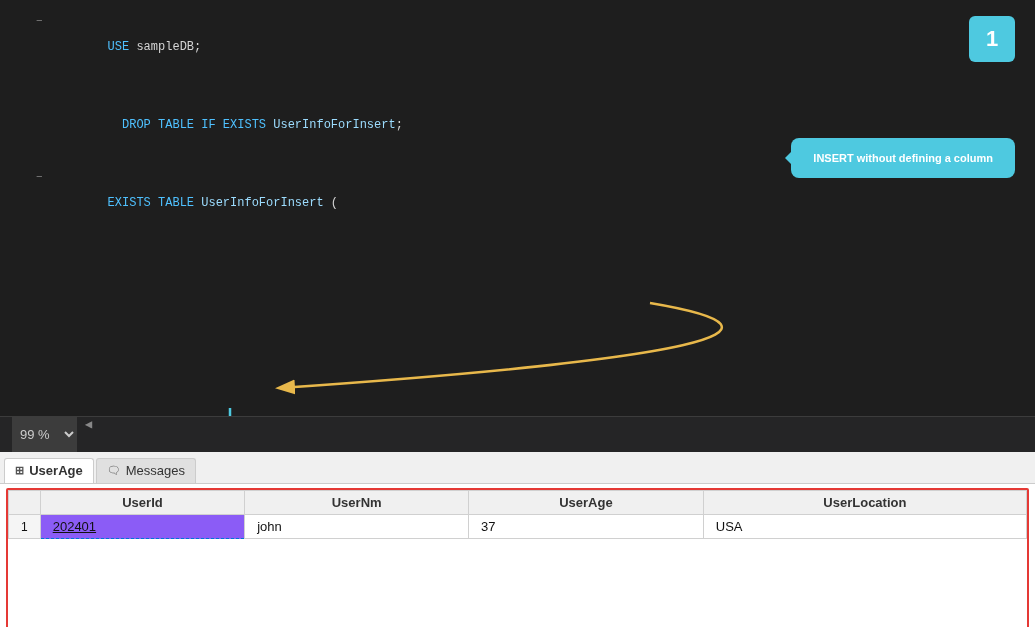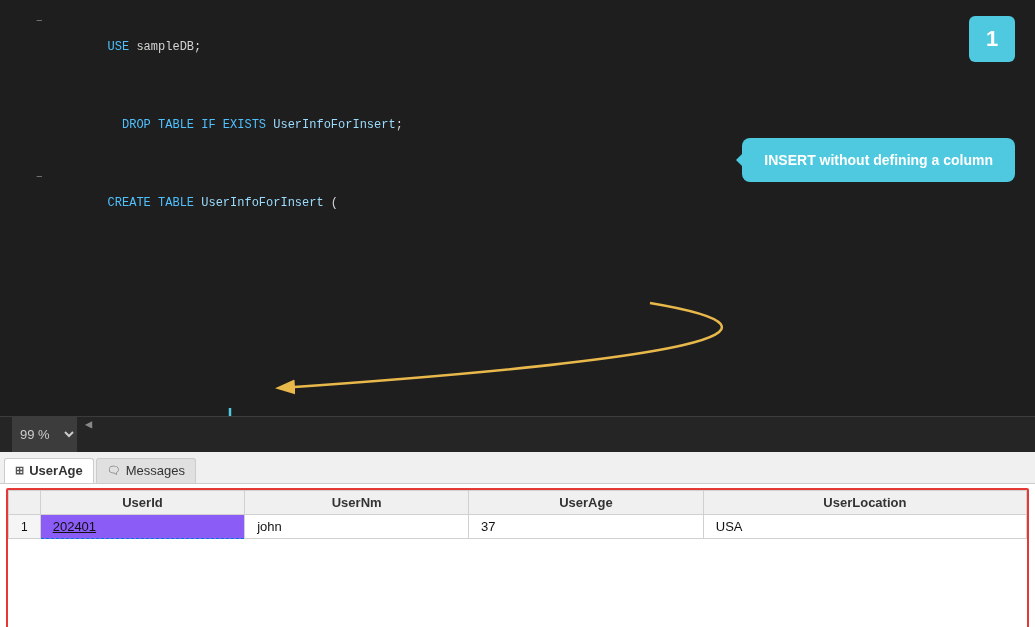--- a/index.html
+++ b/index.html
@@ -70,21 +70,21 @@
     .kw-blue { color: #4fc1ff; }
     .text-white { color: #d4d4d4; }
     .text-name { color: #9cdcfe; text-align: center; }
 
     
     .tooltip-bubble {
       position: absolute;
       background: #4ec9e0;
       color: #fff;
       font-family: Arial, sans-serif;
-      font-size: 14px;
+      font-size: 11px;
       font-weight: 600;
       padding: 14px 22px;
       border-radius: 8px;
       white-space: nowrap;
       right: 20px;
       top: 138px;
       z-index: 10;
     }
 
     .tooltip-bubble::after {
@@ -285,21 +285,21 @@
       <div class="line-collapse"> </div>
       <div class="line-content">
         <span class="text-white">  </span><span class="kw-blue">DROP TABLE IF EXISTS</span><span class="text-name"> UserInfoForInsert</span><span class="text-white">;</span>
       </div>
     </div>
 
     <div class="code-line">
       <div class="line-gutter"></div>
       <div class="line-collapse collapse-icon">−</div>
       <div class="line-content">
-        <span class="kw-blue">CREATE</span><span class="text-white"> </span><span class="kw-blue">TABLE</span><span class="text-name"> UserInfoForInsert</span><span class="text-white"> (</span>
+        <span class="kw-blue">EXISTS</span><span class="text-white"> </span><span class="kw-blue">TABLE</span><span class="text-name"> UserInfoForInsert</span><span class="text-white"> (</span>
       </div>
     </div>
 
 
 
     <div class="code-line">
       <div class="line-gutter"></div>
       <div class="line-collapse"> </div>
       <div class="line-content">
         

